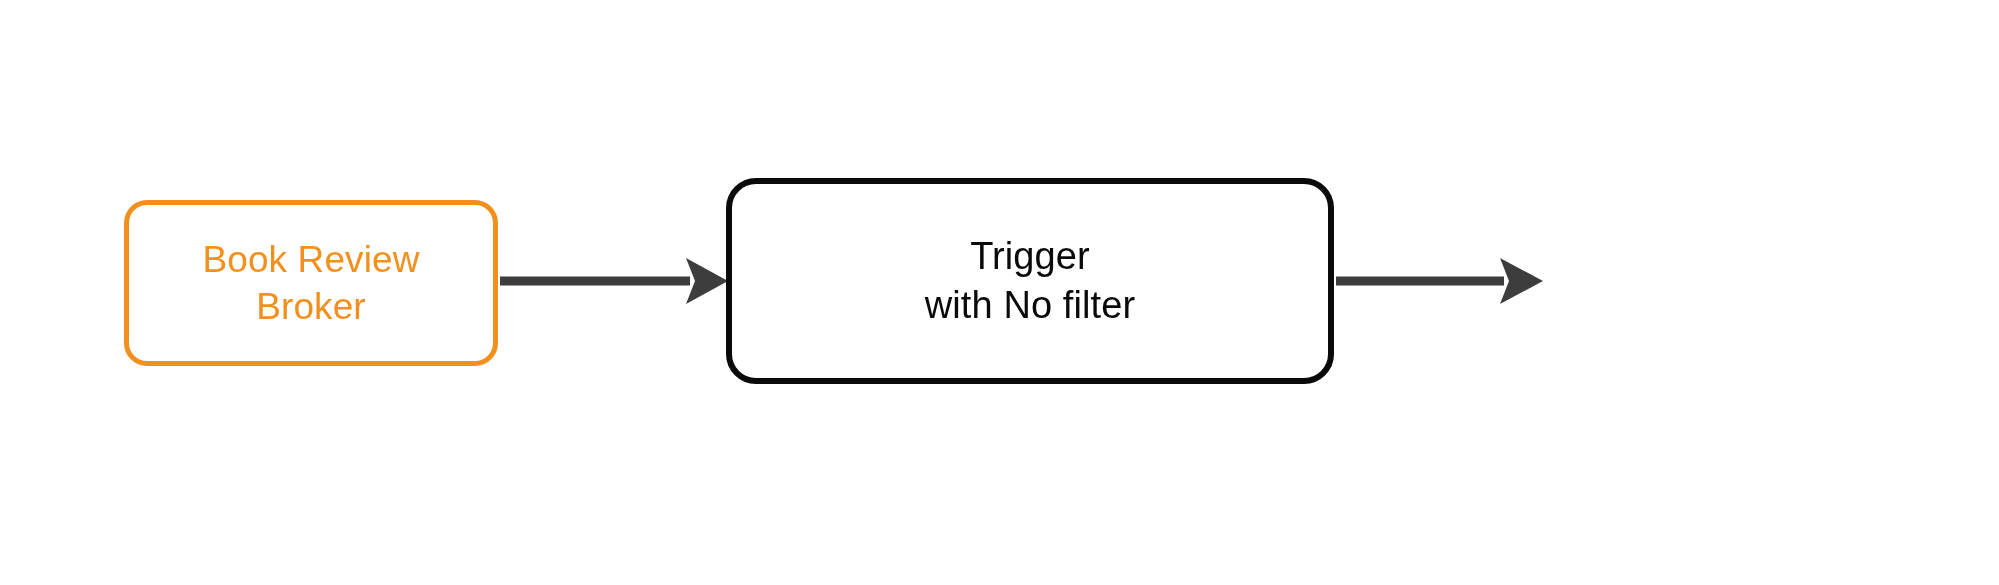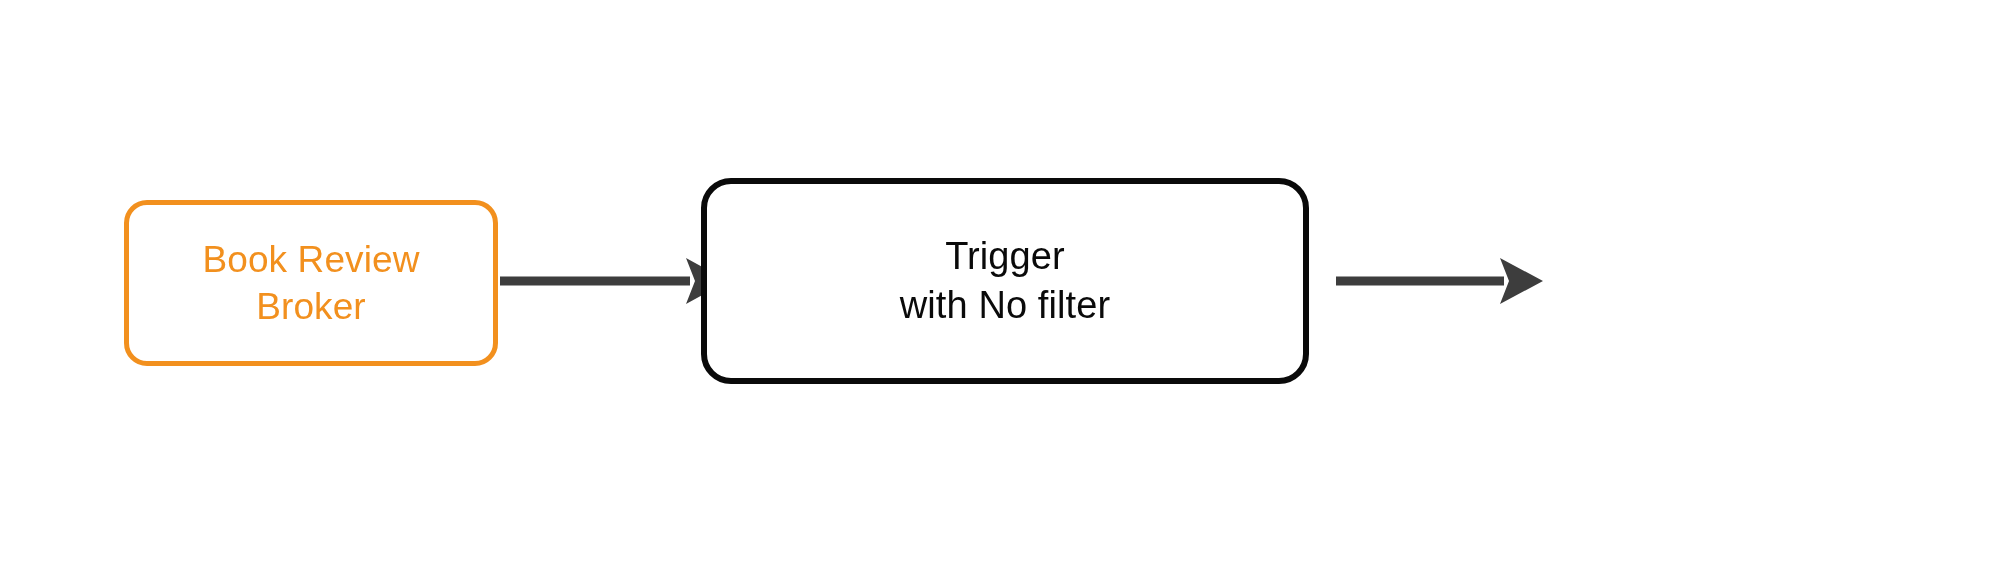--- a/index.html
+++ b/index.html
@@ -46,21 +46,21 @@
     border-radius: 23px;
   }
   #node-source .node-label {
     color: #f2901e;
     font-size: 37px;
     letter-spacing: 0.1px;
   }
 
   
   #node-trigger {
-    left: 701px;
+    left: 726px;
     top: 178px;
     width: 608px;
     height: 206px;
     border: 6px solid #0a0a0a;
     border-radius: 30px;
   }
   #node-trigger .node-label {
     color: #0a0a0a;
     font-size: 38px;
     letter-spacing: 0.1px;

